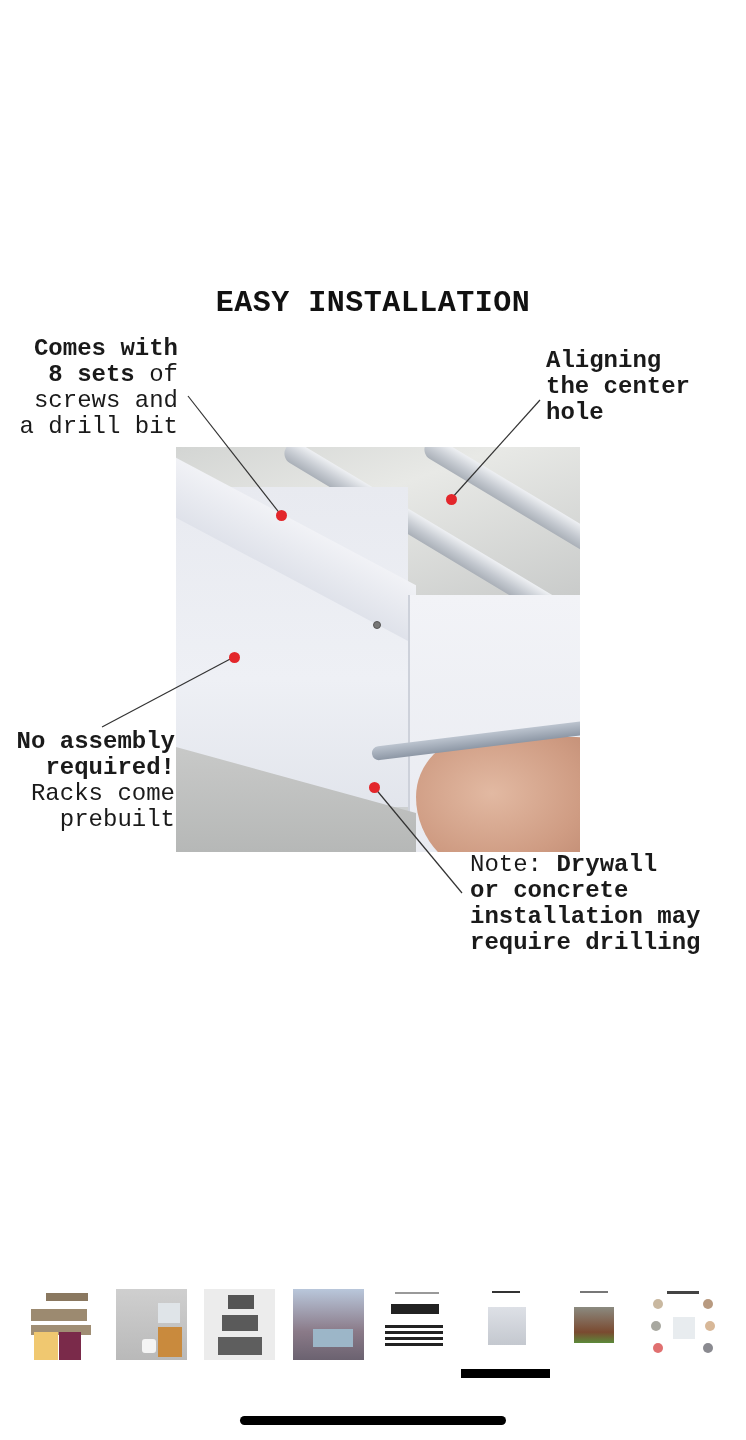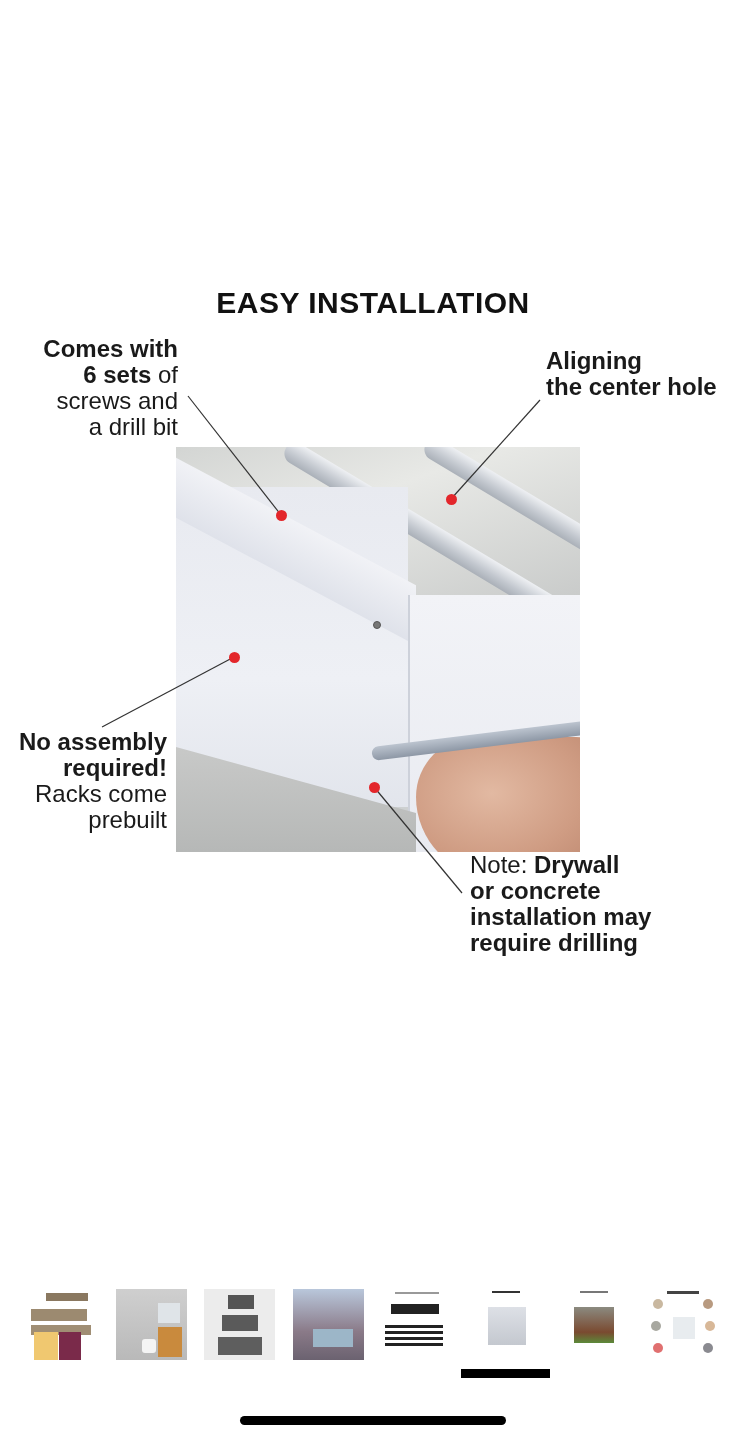--- a/index.html
+++ b/index.html
@@ -1,35 +1,35 @@
 <!DOCTYPE html>
 <html><head>
 <meta charset="utf-8">
 <style>
   * { box-sizing: border-box; margin: 0; padding: 0; }
   html, body { width: 746px; height: 1440px; background: #ffffff; overflow: hidden; }
   body { position: relative; font-family: "Liberation Sans", "DejaVu Sans", sans-serif; color: #111; }
 
-  .stage { position: absolute; left: 0; top: 0; width: 596px; height: 1240px; }
+  .stage { position: absolute; left: 0; top: 0; width: 596px; height: 1240px; font-family: Liberation Mono, monospace; }
 
   .title {
     position: absolute; top: 286px; left: 0; width: 746px; text-align: center;
     font-size: 30px; font-weight: 700; letter-spacing: 0.5px; color: #111;
   }
 
   .callout {
     position: absolute; font-size: 24px; line-height: 26px; color: #1a1a1a;
   }
   .callout b { font-weight: 700; }
   .callout span { display: block; }
   .callout.right-align { text-align: right; }
   .callout.left-align { text-align: left; }
   .c-tl { left: 0; top: 336px; width: 178px; }
   .c-tr { left: 546px; top: 348px; width: 200px; }
-  .c-bl { left: 0; top: 729px; width: 167px; }
+  .c-bl { left: 8px; top: 729px; width: 167px; }
   .c-br { left: 470px; top: 852px; width: 260px; }
 
   .photo {
     position: absolute; left: 176px; top: 447px; width: 404px; height: 405px; overflow: hidden;
     background: linear-gradient(180deg, #d9dcdc 0%, #e4e6e6 30%, #c9cccd 100%);
   }
   .wall-top {
     position: absolute; left: 0; top: 0; width: 404px; height: 150px;
     background: linear-gradient(160deg, #d3d5d3 0%, #e8e9e6 40%, #c9cbca 100%);
   }
@@ -81,21 +81,21 @@
   .home-indicator { position: absolute; left: 240px; top: 1416px; width: 266px; height: 9px; border-radius: 5px; background: #000; }
 </style>
 </head>
 <body>
 
 <div class="stage">
   <div class="title">EASY INSTALLATION</div>
 
   <div class="callout right-align c-tl">
     <span><b>Comes with</b></span>
-    <span><b>6 sets</b><i style="font-style:normal"> of</i></span>
+    <span><b>8 sets</b><i style="font-style:normal"> of</i></span>
     <span>screws and</span>
     <span>a drill bit</span>
   </div>
 
   <div class="callout left-align c-tr">
     <span><b>Aligning</b></span>
     <span><b>the center hole</b></span>
   </div>
 
   <div class="photo">

